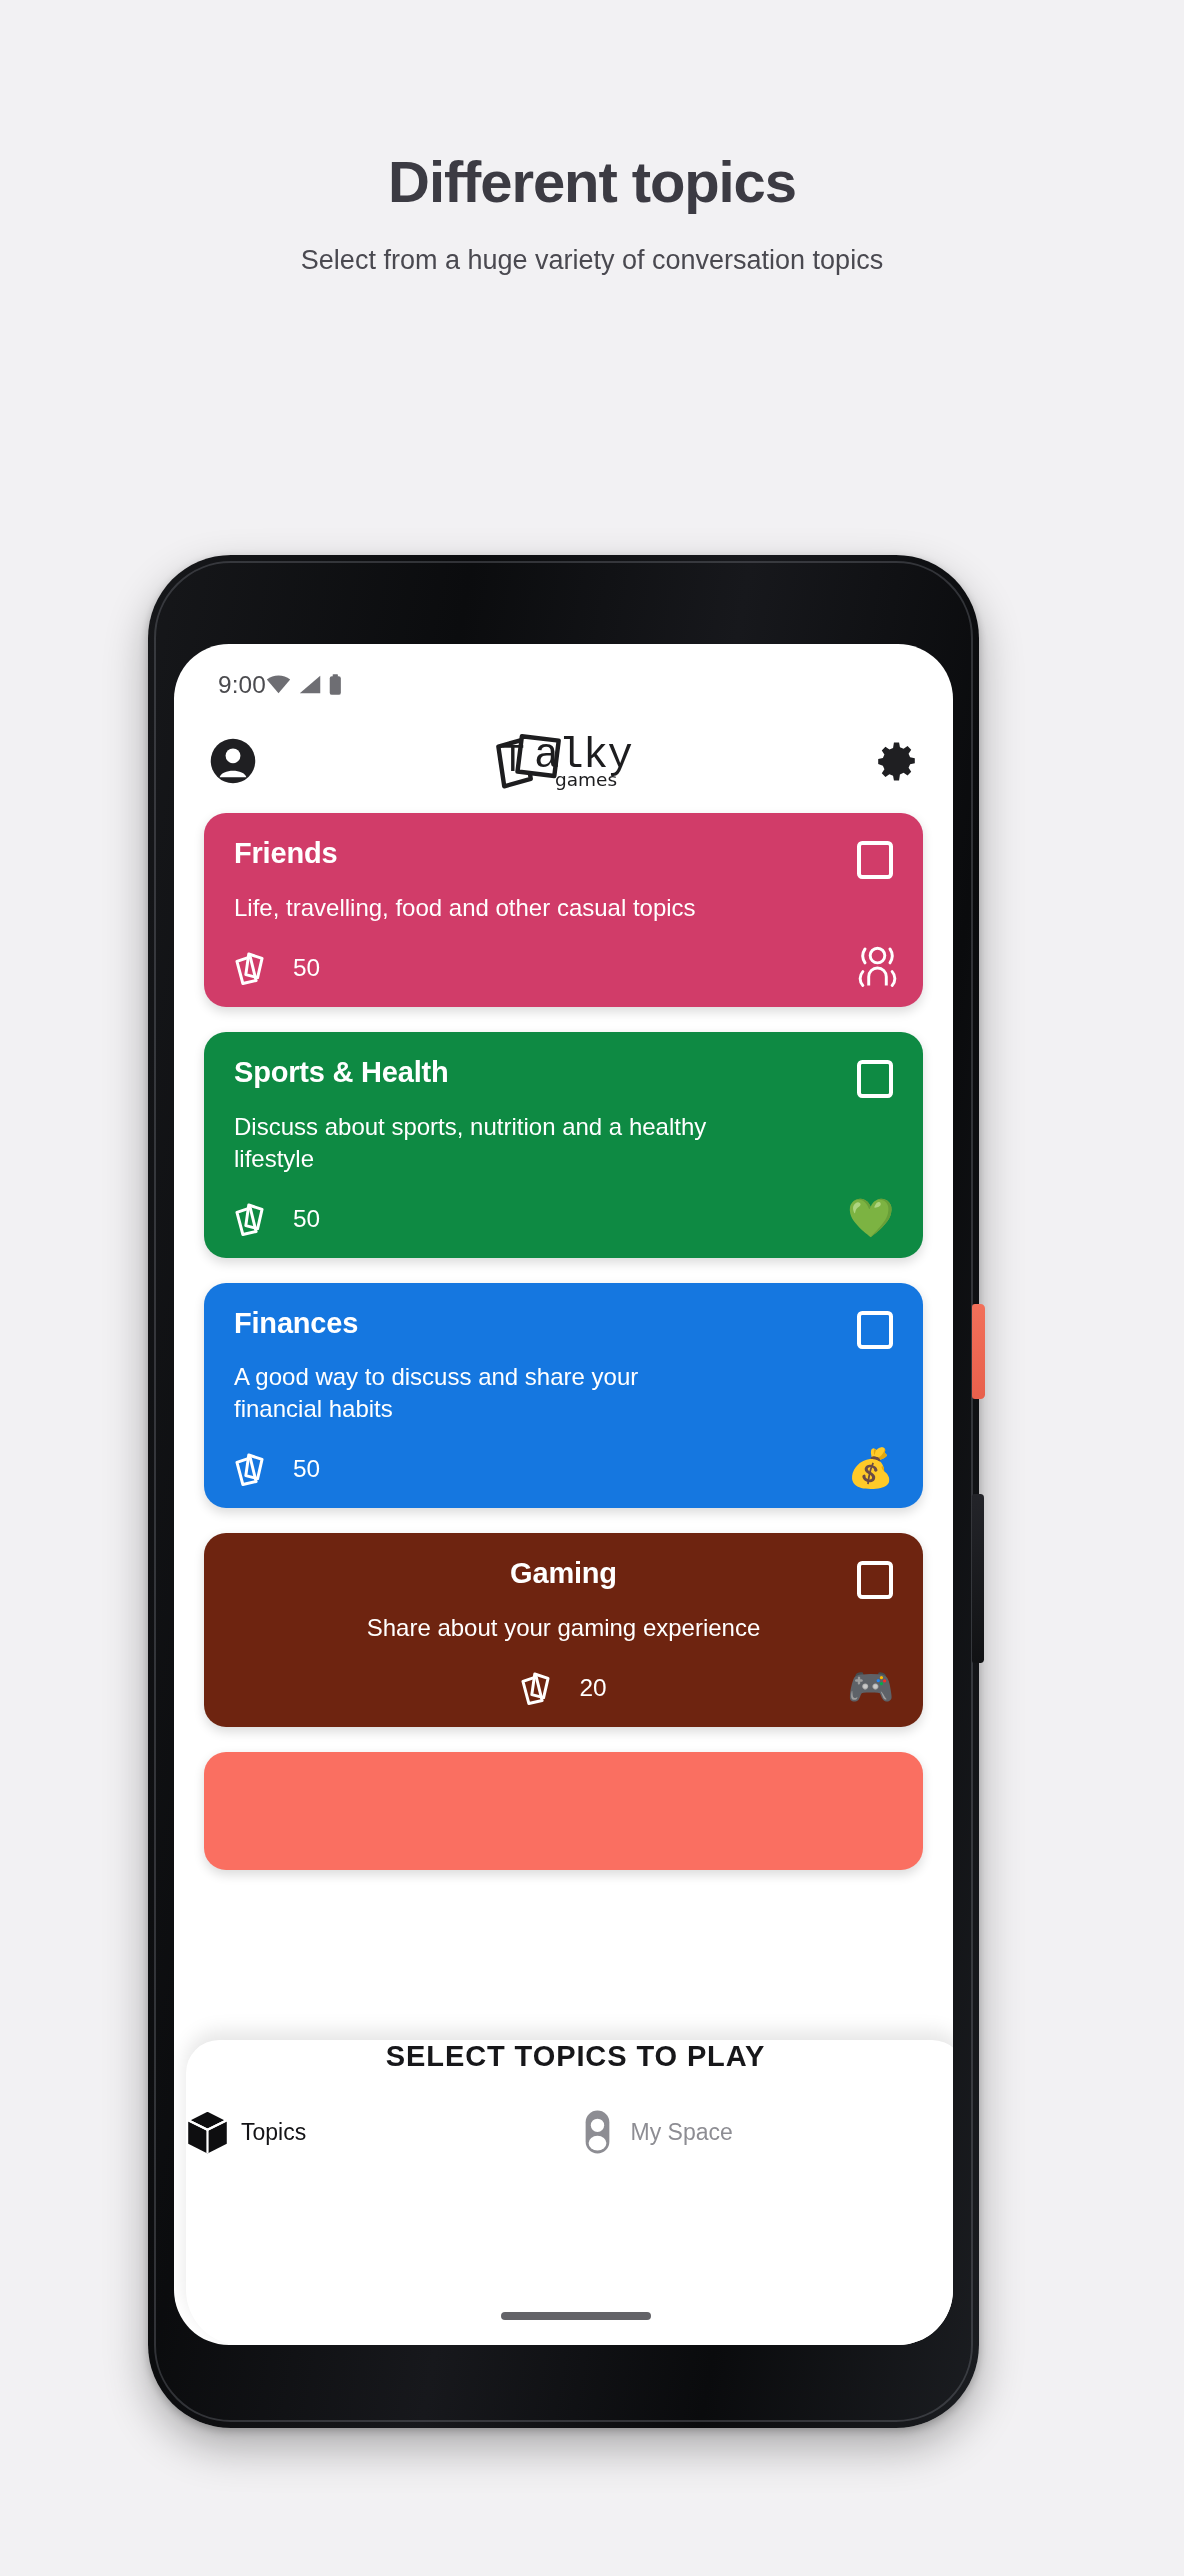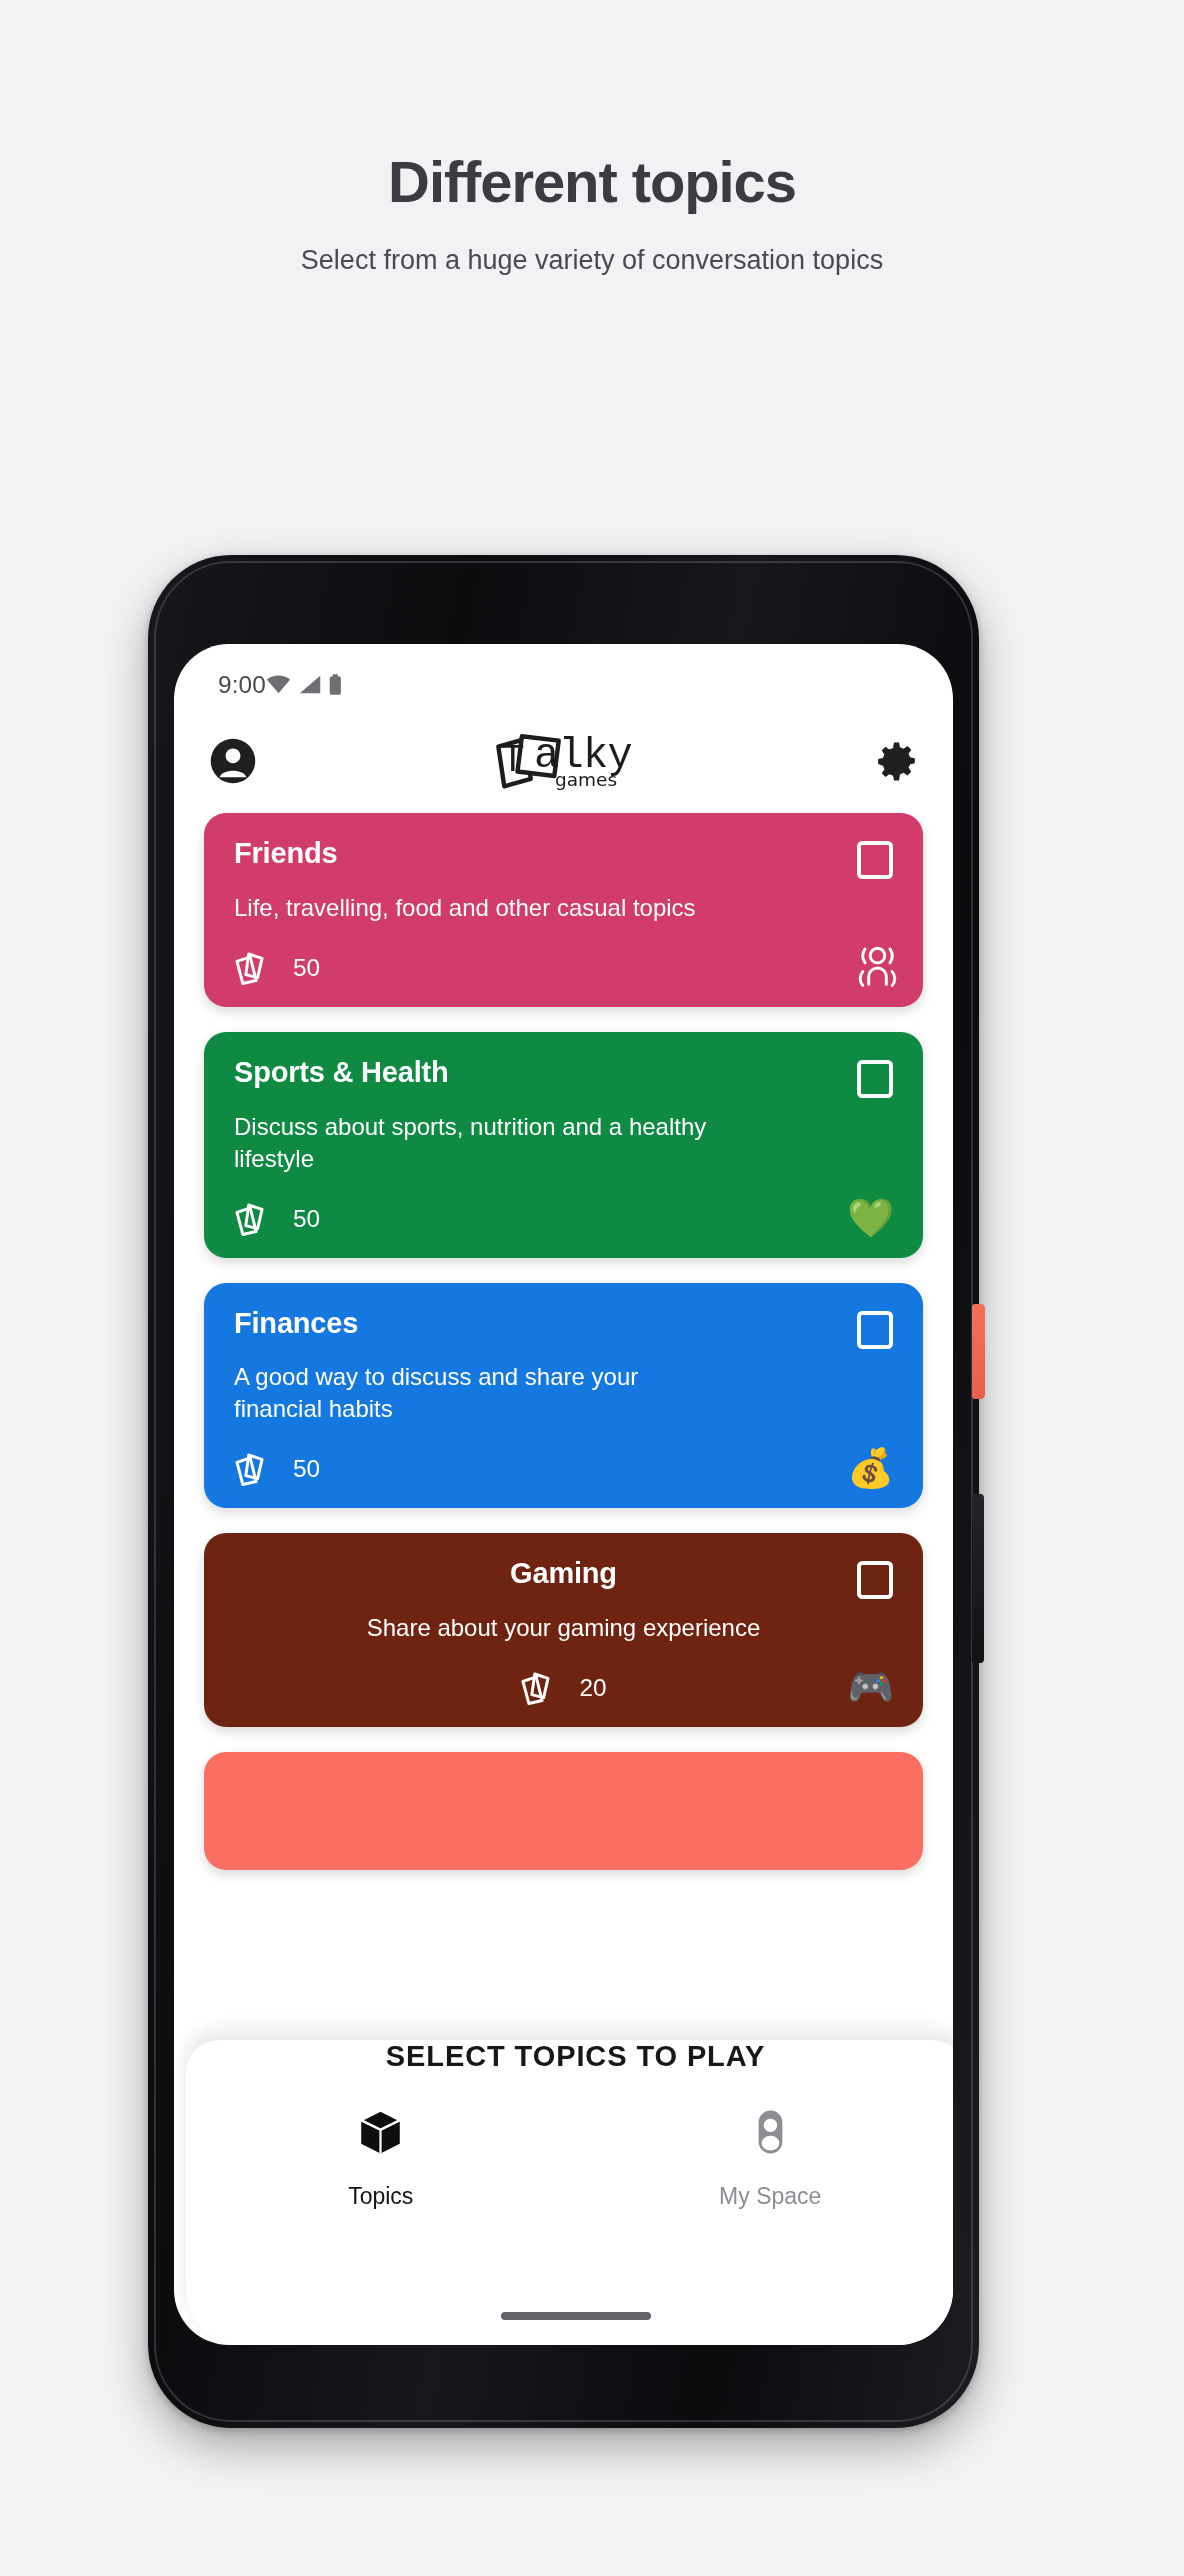--- a/index.html
+++ b/index.html
@@ -282,23 +282,23 @@
     letter-spacing: 0.9px;
     color: #17171a;
   }
   .navbar {
     margin-top: 36px;
     display: flex;
   }
   .nav-item {
     flex: 1;
     display: flex;
-    flex-direction: column;
+    flex-direction: row;
     align-items: center;
-    gap: 28px;
+    gap: 12px;
   }
   .nav-label {
     font-size: 23px;
     font-weight: 400;
   }
   .nav-item.active .nav-label { color: #131316; }
   .nav-item.inactive .nav-label { color: #8d8d93; }
 
   .home-indicator {
     position: absolute;

